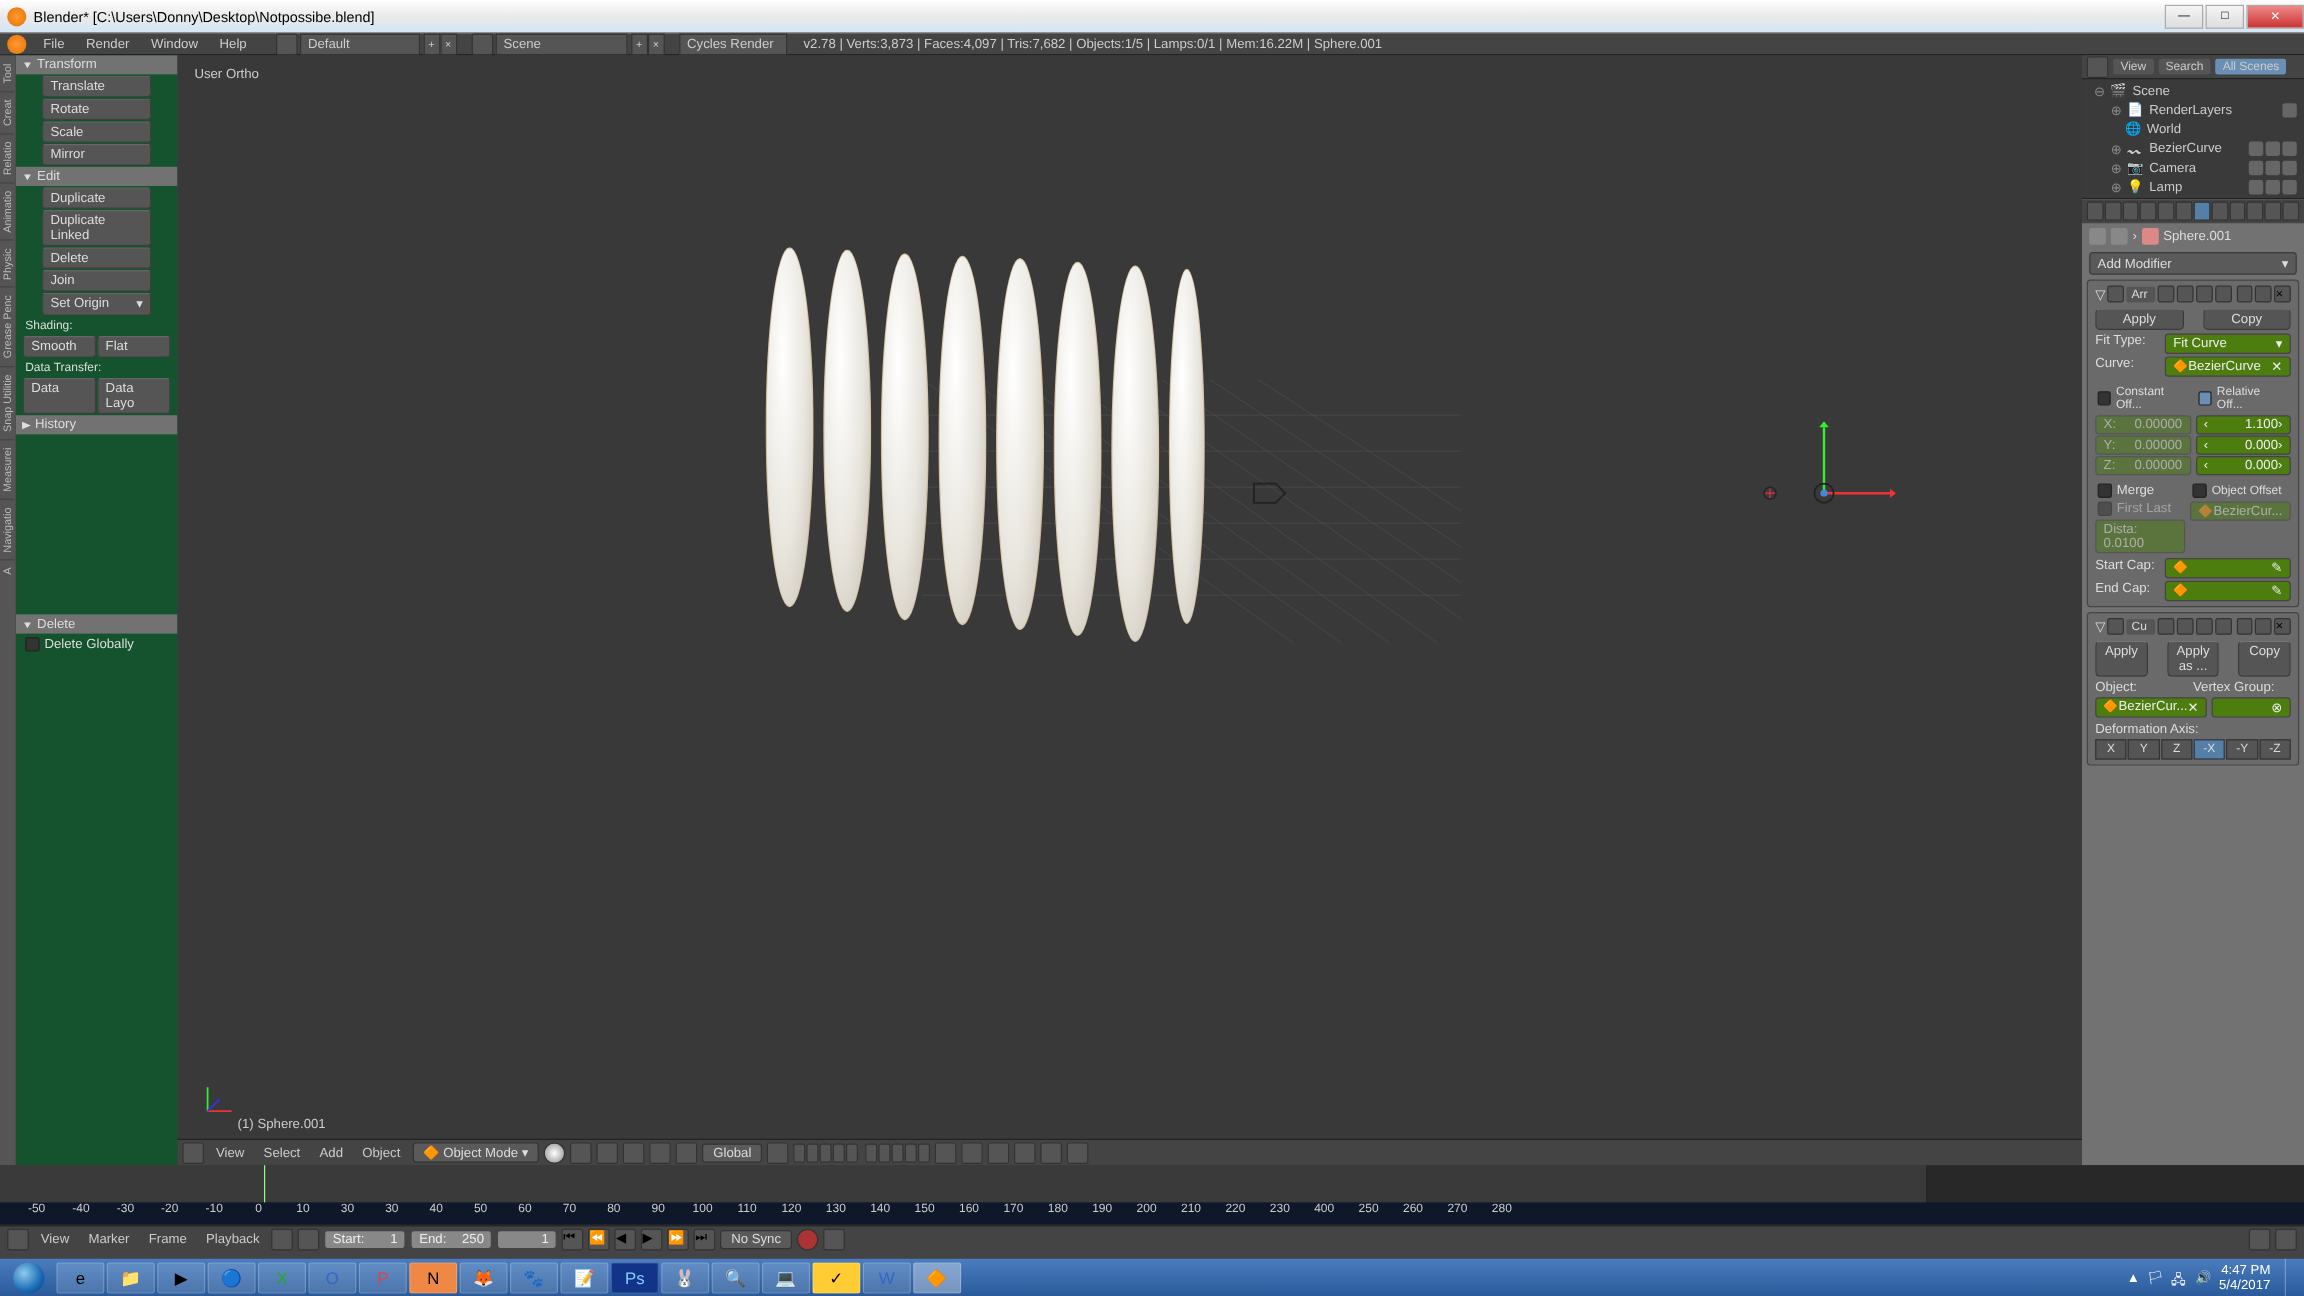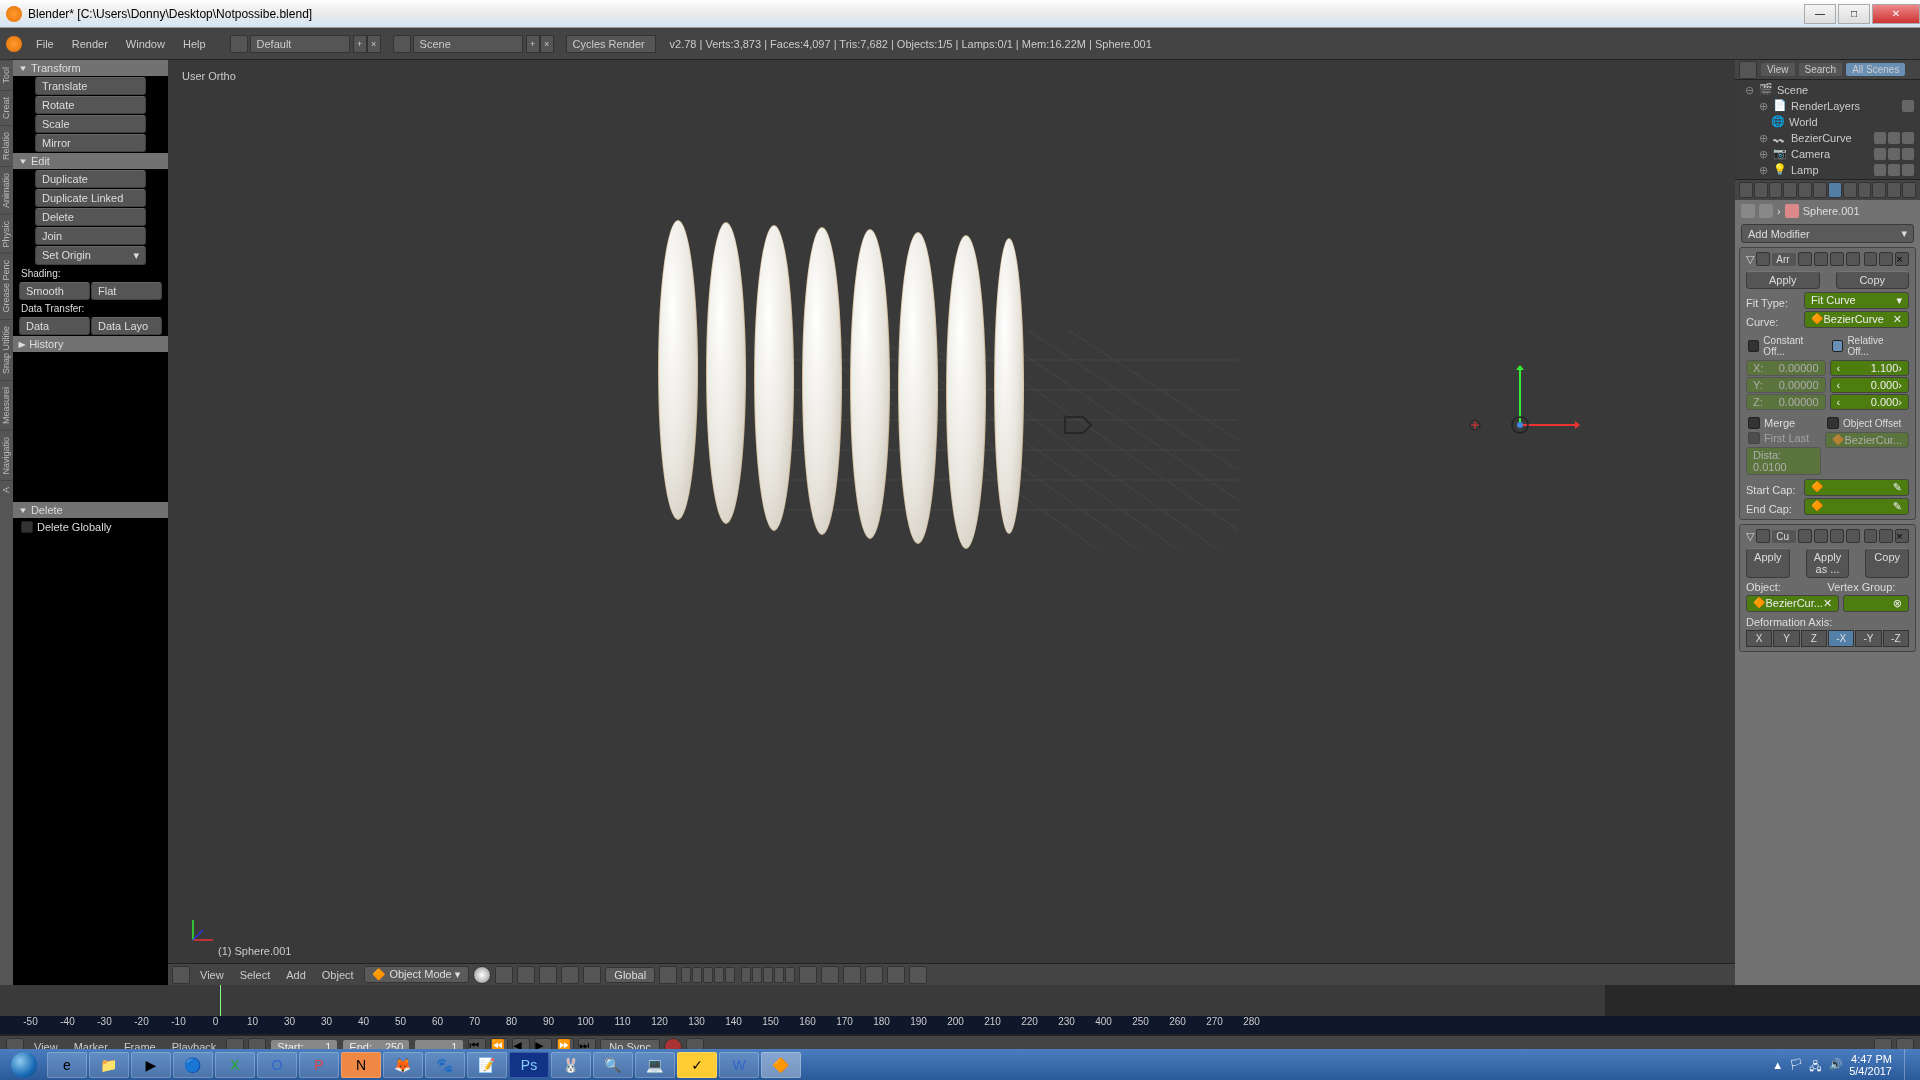--- a/index.html
+++ b/index.html
@@ -3,29 +3,29 @@
 <meta charset="utf-8">
 <style>
 *{margin:0;padding:0;box-sizing:border-box;font-family:"Segoe UI",Arial,sans-serif;font-size:11px;user-select:none}
 body{width:1920px;height:1080px;background:#444;overflow:hidden;position:relative}
 .titlebar{height:28px;background:linear-gradient(180deg,#fff 0%,#eaeaea 50%,#d4e6f5 100%);display:flex;align-items:center;padding-left:6px;border-bottom:1px solid #999}
 .titlebar-icon{width:16px;height:16px;background:radial-gradient(circle,#ff9933,#e67300);border-radius:50%;margin-right:6px}
 .titlebar-text{color:#000;font-size:12px}
 .win-controls{margin-left:auto;display:flex}
 .win-btn{width:32px;height:20px;background:linear-gradient(180deg,#f5f5f5,#ddd);border:1px solid #aaa;display:flex;align-items:center;justify-content:center;font-size:10px;margin-left:2px;cursor:pointer}
 .win-btn.close{width:48px;background:linear-gradient(180deg,#e88,#c33);color:#fff}
-.menubar{height:32px;background:#444;display:flex;align-items:center;padding-left:6px;gap:2px;border-bottom:1px solid #222}
+.menubar{height:18px;background:#444;display:flex;align-items:center;padding-left:6px;gap:2px;border-bottom:1px solid #222}
 .menu-icon{width:16px;height:16px;background:radial-gradient(circle,#ff9933,#e67300);border-radius:50%;margin-right:4px}
 .menu-item{color:#ccc;padding:2px 8px;cursor:pointer}
 .menu-field{background:#555;color:#ccc;border:1px solid #333;padding:2px 6px;height:18px;display:flex;align-items:center;min-width:80px}
 .menu-spin{display:flex;margin-left:1px}
 .spin-btn{width:14px;height:18px;background:#555;border:1px solid #333;color:#ccc;display:flex;align-items:center;justify-content:center;font-size:9px;cursor:pointer}
 .stats{color:#ccc;margin-left:12px;font-size:11px}
 .main-area{display:flex;height:calc(100% - 28px - 24px - 72px - 31px)}
-.left-panel{width:155px;background:#000000;overflow-y:auto}
+.left-panel{width:135px;background:#14532d;overflow-y:auto}
 .vert-tabs{width:13px;background:#555;position:relative}
 .vert-tab{writing-mode:vertical-rl;transform:rotate(180deg);color:#bbb;padding:6px 1px;font-size:9px;cursor:pointer;border-bottom:1px solid #444}
 .tool-section{padding:2px 6px;background:#727272;color:#ddd;display:flex;align-items:center;gap:4px;cursor:pointer}
 .tool-section:before{content:"▼";font-size:8px;transform:scaleX(1.2)}
 .tool-section.collapsed:before{content:"▶"}
 .tool-btn{background:#555;color:#ddd;border:1px solid #404040;border-top-color:#666;margin:1px 22px;padding:2px 6px;text-align:left;cursor:pointer;border-radius:3px}
 .sub-label{color:#ddd;padding:2px 8px;font-size:10px}
 .tool-row{display:flex;margin:1px 6px;gap:1px}
 .tool-row .tool-btn{flex:1;margin:0}
 .viewport{flex:1;background:#393939;position:relative}
@@ -52,21 +52,21 @@
 .prop-tab.active{background:#5480a8}
 .bc-row{display:flex;align-items:center;gap:4px;padding:4px 6px;color:#ddd}
 .bc-ico{width:14px;height:14px;background:#888;border-radius:2px}
 .prop-field{background:#5a5a5a;color:#ddd;border:1px solid #3a3a3a;border-radius:3px;padding:2px 6px;margin:2px 6px;cursor:pointer;display:flex;align-items:center}
 .mod-panel{background:#6a6a6a;margin:4px;border:1px solid #444;border-radius:3px;padding:2px 4px}
 .mod-header{display:flex;align-items:center;gap:2px;padding:2px}
 .mod-header .mini{width:14px;height:14px;background:#555;border:1px solid #333;border-radius:2px;cursor:pointer}
 .mod-name{background:#555;color:#ddd;padding:1px 4px;border-radius:2px;min-width:24px;font-size:10px}
 .btn-row{display:flex;gap:16px;margin:3px 2px}
 .p-btn{flex:1;background:#555;color:#ddd;border:1px solid #3a3a3a;border-top-color:#777;border-radius:4px;padding:2px 6px;text-align:center;cursor:pointer}
-.p-row{display:flex;align-items:flex-end;margin:2px;gap:4px}
+.p-row{display:flex;align-items:flex-start;margin:2px;gap:4px}
 .p-label{color:#ddd;font-size:11px;width:54px}
 .p-input{flex:1;background:#4d7c0f;color:#eee;border:1px solid #444;border-radius:3px;padding:1px 6px;display:flex;font-size:10px}
 .p-input .lbl{flex:0 0 auto}
 .p-input .val{margin-left:auto;text-align:right}
 .xyz-col{display:flex;flex-direction:column;gap:1px}
 .check-row{display:flex;align-items:center;gap:4px;margin:3px 2px}
 .check{width:12px;height:12px;background:#333;border:1px solid #222;border-radius:2px}
 .check.on{background:#6a8fb5}
 .axis-row{display:flex;gap:1px;margin:2px}
 .axis-btn{flex:1;background:#555;color:#ddd;border:1px solid #333;padding:2px 4px;text-align:center;cursor:pointer;font-size:10px}

